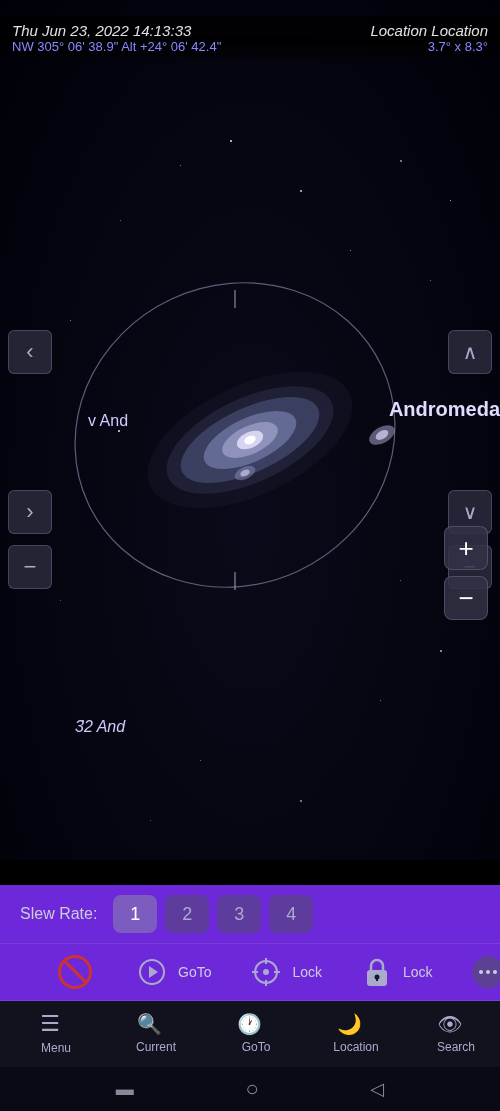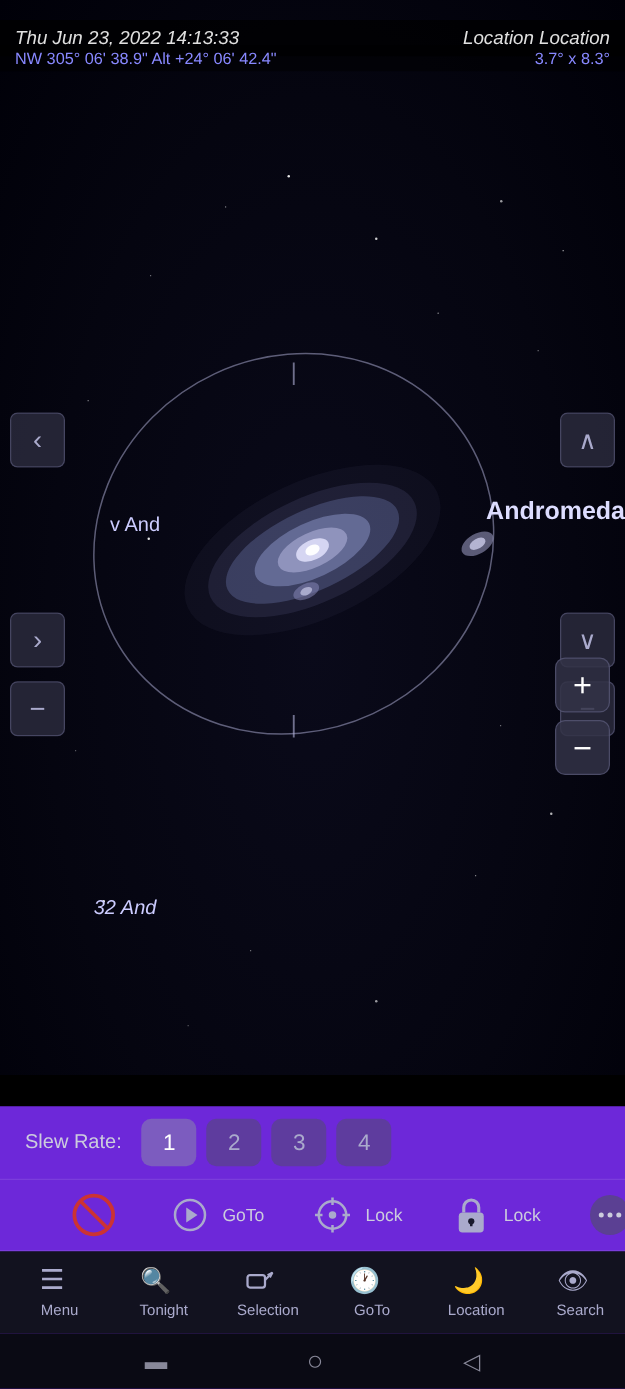--- a/index.html
+++ b/index.html
@@ -490,32 +490,21 @@
     </button>
   </div>
 
   <div class="bottom-nav">
     <div class="nav-item">
       <span class="nav-item-icon">☰</span>
       <span class="nav-item-label">Menu</span>
     </div>
     <div class="nav-item">
       <span class="nav-item-icon" style="font-size:20px;">🔍</span>
-      <span class="nav-item-label">Tonight</span>
-    </div>
-    <div class="nav-item">
-      <span class="nav-item-icon">
-        <svg width="24" height="22" viewBox="0 0 24 22" style="vertical-align:middle;">
-          <rect x="2" y="6" width="14" height="10" rx="2" fill="none" stroke="#aaaacc" stroke-width="1.8"></rect>
-          <line x1="16" y1="10" x2="22" y2="4" stroke="#aaaacc" stroke-width="1.8"></line>
-          <line x1="22" y1="4" x2="20" y2="8" stroke="#aaaacc" stroke-width="1.5"></line>
-          <line x1="22" y1="4" x2="18" y2="6" stroke="#aaaacc" stroke-width="1.5"></line>
-        </svg>
-      </span>
-      <span class="nav-item-label">Selection</span>
+      <span class="nav-item-label">Current</span>
     </div>
     <div class="nav-item">
       <span class="nav-item-icon" style="font-size:20px;">🕐</span>
       <span class="nav-item-label">GoTo</span>
     </div>
     <div class="nav-item">
       <span class="nav-item-icon" style="font-size:20px;">🌙</span>
       <span class="nav-item-label">Location</span>
     </div>
     <div class="nav-item">

